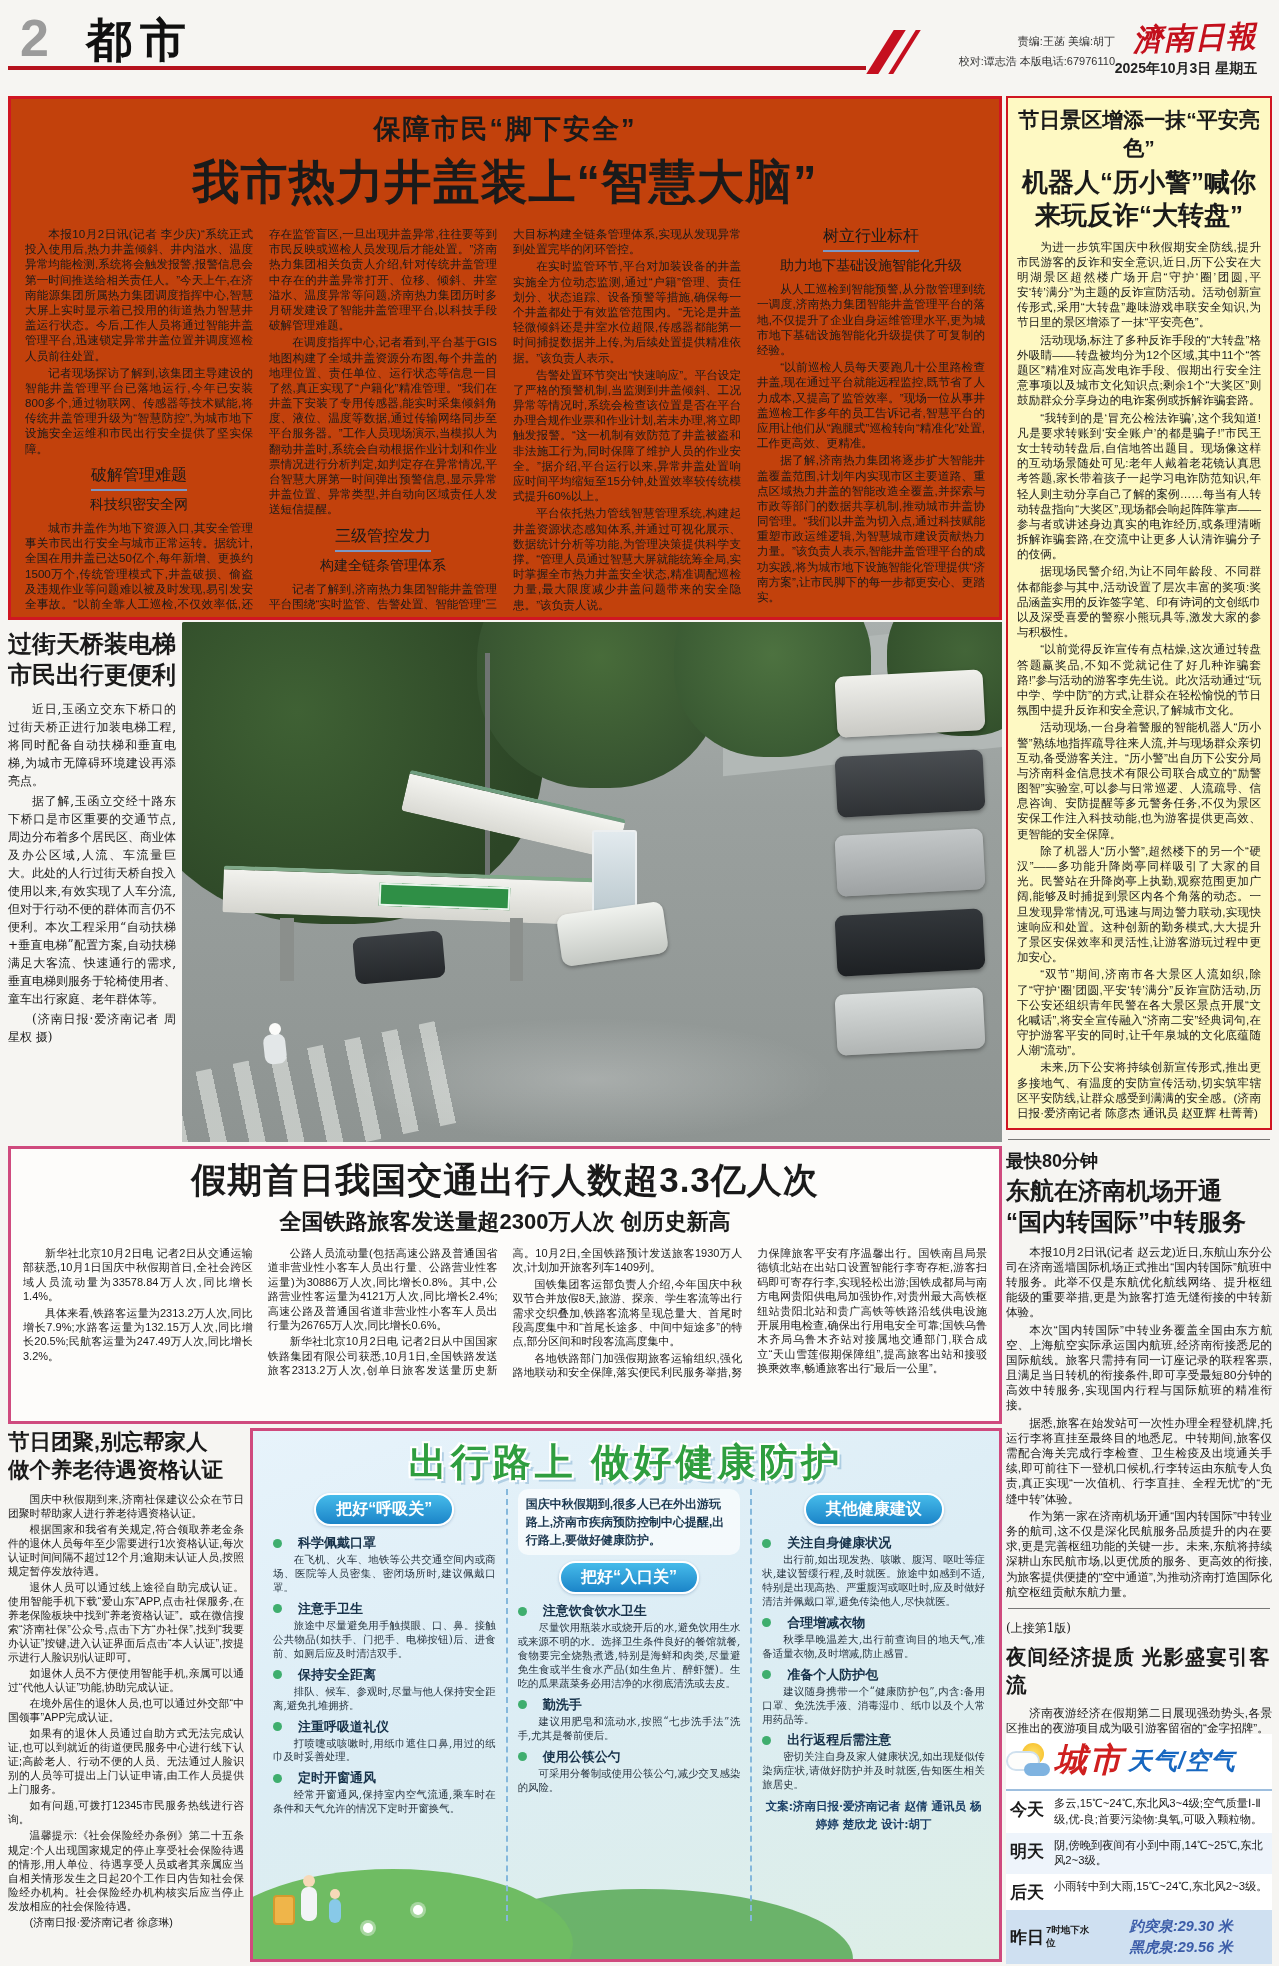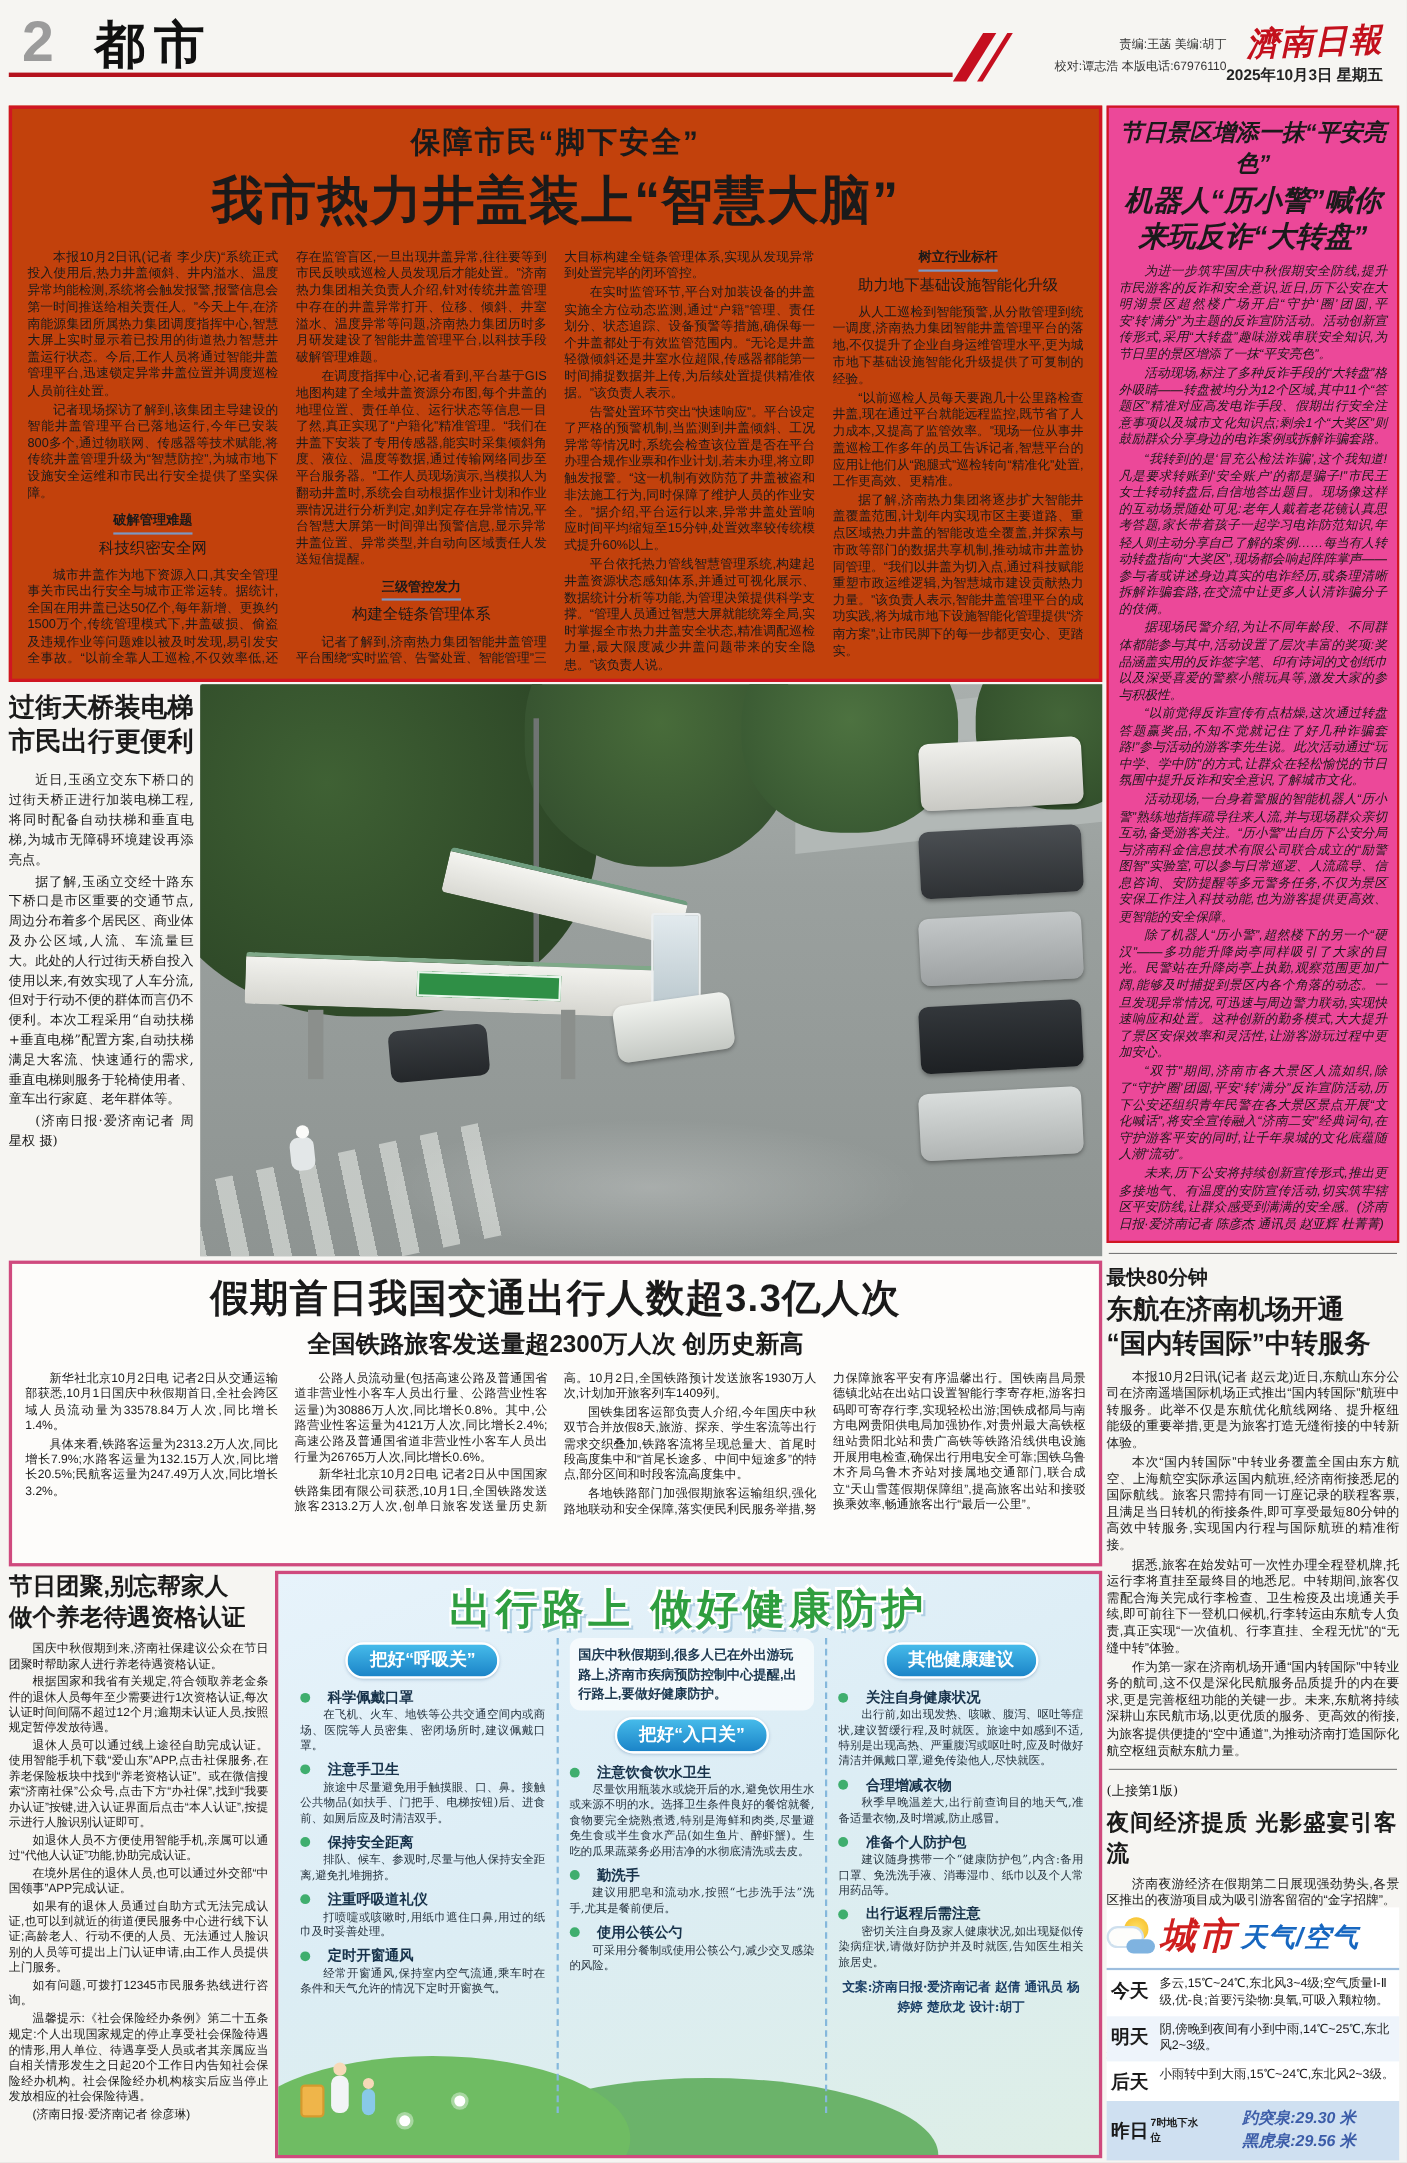--- a/index.html
+++ b/index.html
@@ -20,26 +20,26 @@
   
   .para { text-indent:2em; text-align:justify; margin-bottom:2px; }
   .kai { font-family:"DejaVu Serif", serif; }
 
   
   .main-box { position:absolute; left:8px; top:96px; width:994px; height:524px; border:3px solid #d01622; background:#c2410c; padding:8px 14px;}
   .m-kicker { text-align:center; font-size:27px; font-weight:800; margin-top:4px; letter-spacing:2px;}
   .m-title { text-align:center; font-size:47px; font-weight:900; letter-spacing:1px; margin-top:4px;}
   .m-body { margin-top:12px; height:398px; overflow:hidden; column-count:4; column-gap:16px; font-size:11.6px; line-height:1.31;}
   .m-sub { text-align:center; margin:9px 0 7px; break-inside:avoid;}
-  .m-sub .h { display:inline-block; font-size:12px; font-weight:700; border-bottom:2px solid #7c97c4; padding-bottom:3px;}
+  .m-sub .h { display:inline-block; font-size:16px; font-weight:400; border-bottom:2px solid #7c97c4; padding-bottom:3px;}
   .m-sub .s { display:block; font-size:14px; margin-top:4px; font-family:"DejaVu Serif", serif;}
 
   
   .rail { position:absolute; left:1006px; top:96px; width:266px; height:1866px; }
-  .police-box { border:2.5px solid #d01622; padding:6px 9px; background:#ec4899;font-style:italic;}
+  .police-box { border:2.5px solid #d01622; padding:6px 9px; background:#fef9c3;}
   .p-kicker { text-align:center; font-size:21px; font-weight:800; margin:2px 0 4px;}
   .p-title { text-align:center; font-size:26px; font-weight:900; line-height:1.28; margin-bottom:6px;}
   .rail-body { font-size:11.6px; line-height:1.31; }
   .rail-div { border-top:1.5px solid #777; margin:9px 2px;}
   .e-kicker { font-size:18px; font-weight:800; margin:2px 0 2px; }
   .e-title { font-size:24px; font-weight:900; line-height:1.3; margin-bottom:6px;}
   .cont-note { font-size:12px; font-family:"DejaVu Serif", serif; margin:2px 0 6px;}
   .n-title { font-size:20.5px; font-weight:900; margin-bottom:6px; letter-spacing:1px;}
   .night-sec { max-height:268px; overflow:hidden;}
 

